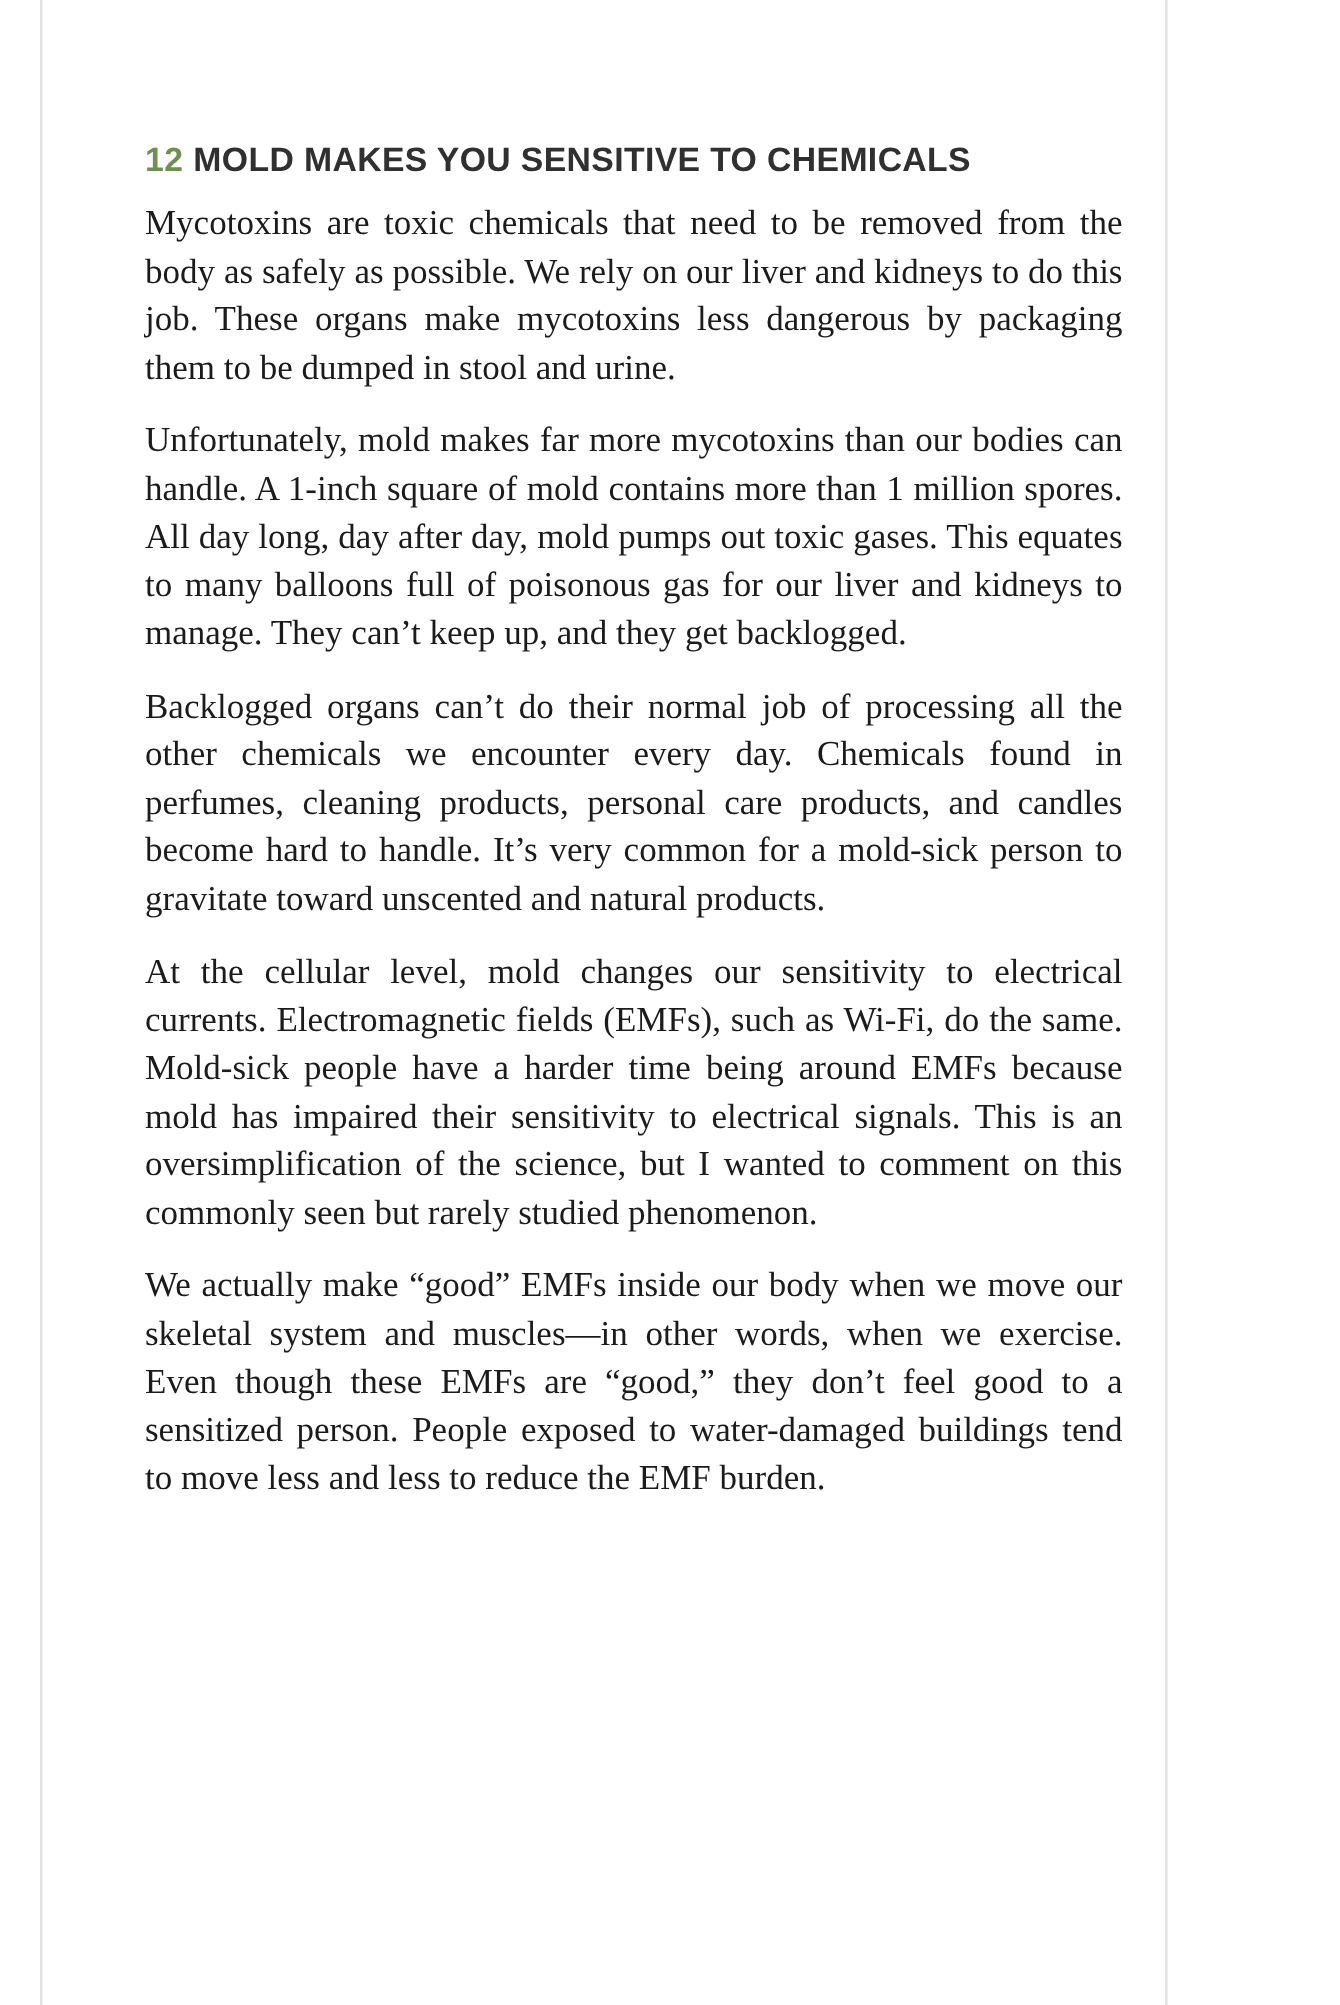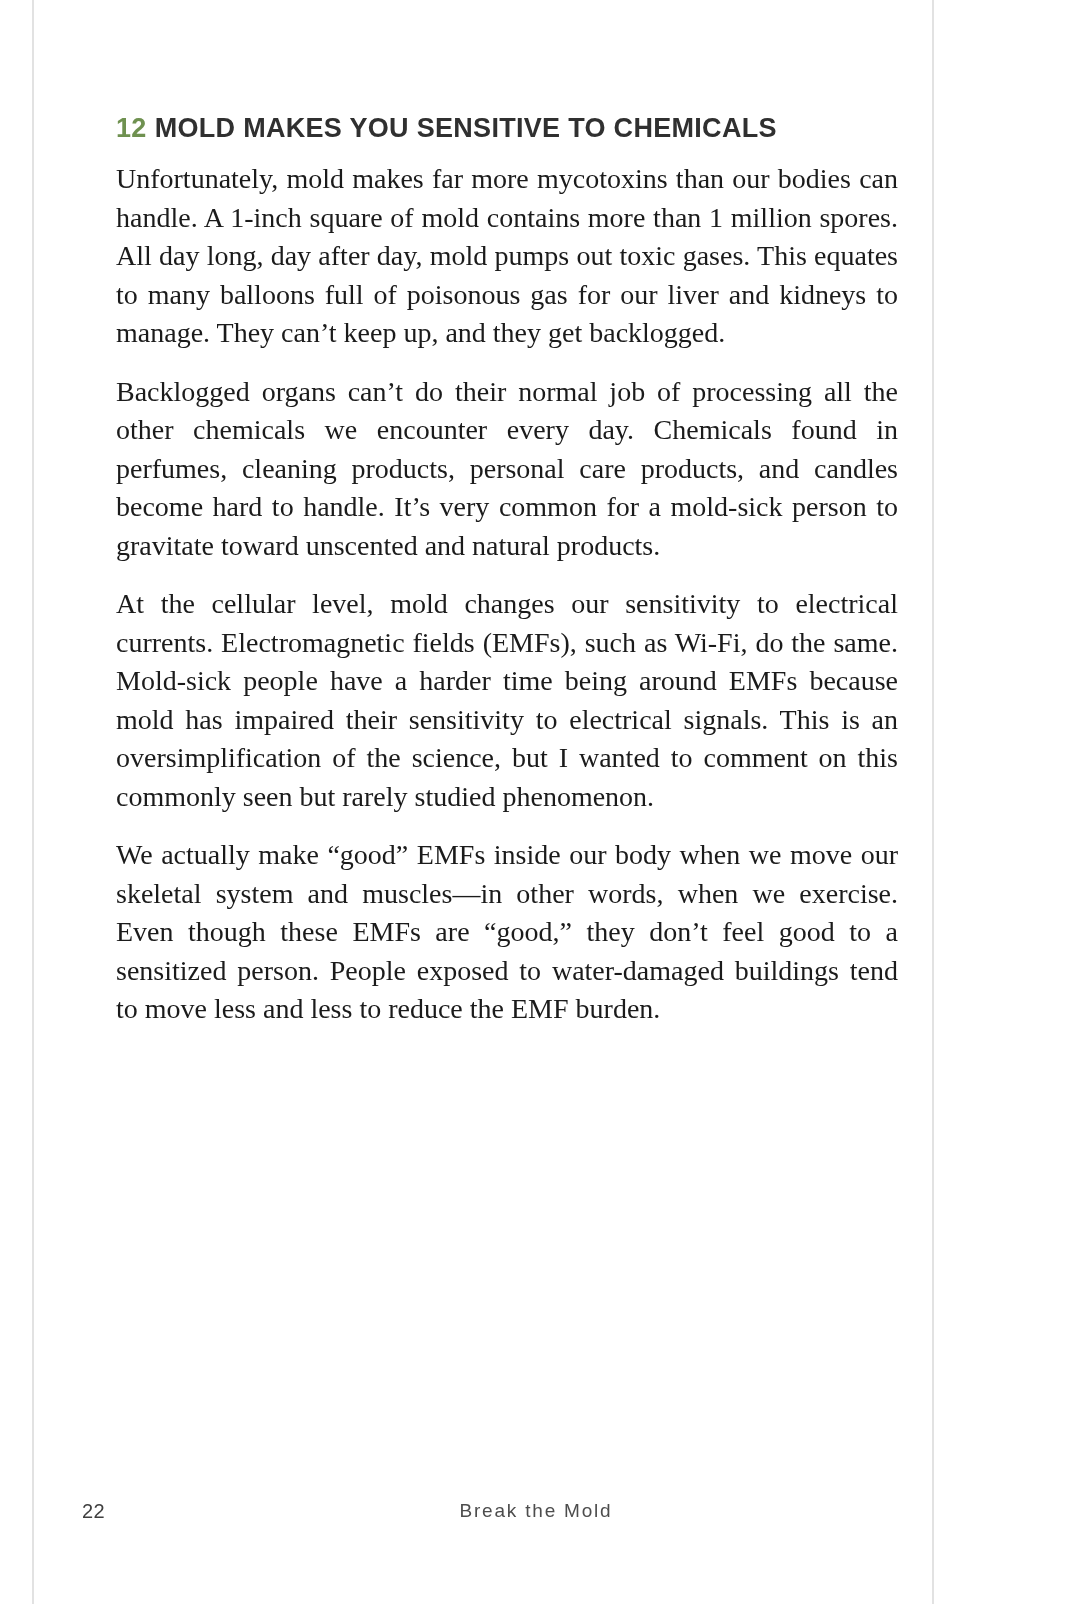--- a/index.html
+++ b/index.html
@@ -87,29 +87,26 @@
 <body>
 
 <div class="page">
   <div class="page-edge-left"></div>
   <div class="page-edge-right"></div>
 
   <div class="content">
 
     <h2 class="section-heading"><span class="section-number">12</span><span>MOLD MAKES YOU SENSITIVE TO CHEMICALS</span></h2>
 
+    <p class="body-para">Mycotoxins are toxic chemicals that need to be removed from the body as safely as possible. We rely on our liver and kidneys to do this job. These organs make mycotoxins less dangerous by packaging them to be dumped in stool and urine.</p>
 
     <p class="body-para">Unfortunately, mold makes far more mycotoxins than our bodies can handle. A 1-inch square of mold contains more than 1 million spores. All day long, day after day, mold pumps out toxic gases. This equates to many balloons full of poisonous gas for our liver and kidneys to manage. They can’t keep up, and they get backlogged.</p>
 
     <p class="body-para">Backlogged organs can’t do their normal job of processing all the other chemicals we encounter every day. Chemicals found in perfumes, cleaning products, personal care products, and candles become hard to handle. It’s very common for a mold-sick person to gravitate toward unscented and natural products.</p>
 
 
     <p class="body-para">At the cellular level, mold changes our sensitivity to electrical currents. Electromagnetic fields (EMFs), such as Wi-Fi, do the same. Mold-sick people have a harder time being around EMFs because mold has impaired their sensitivity to electrical signals. This is an oversimplification of the science, but I wanted to comment on this commonly seen but rarely studied phenomenon.</p>
 
     <p class="body-para">We actually make “good” EMFs inside our body when we move our skeletal system and muscles—in other words, when we exercise. Even though these EMFs are “good,” they don’t feel good to a sensitized person. People exposed to water-damaged buildings tend to move less and less to reduce the EMF burden.</p>
 
   </div>
 
-  <div class="footer">
-    <span class="page-number">22</span>
-    <span class="running-title">Break the Mold</span>
-  </div>
 </div>
 
 </body></html>

